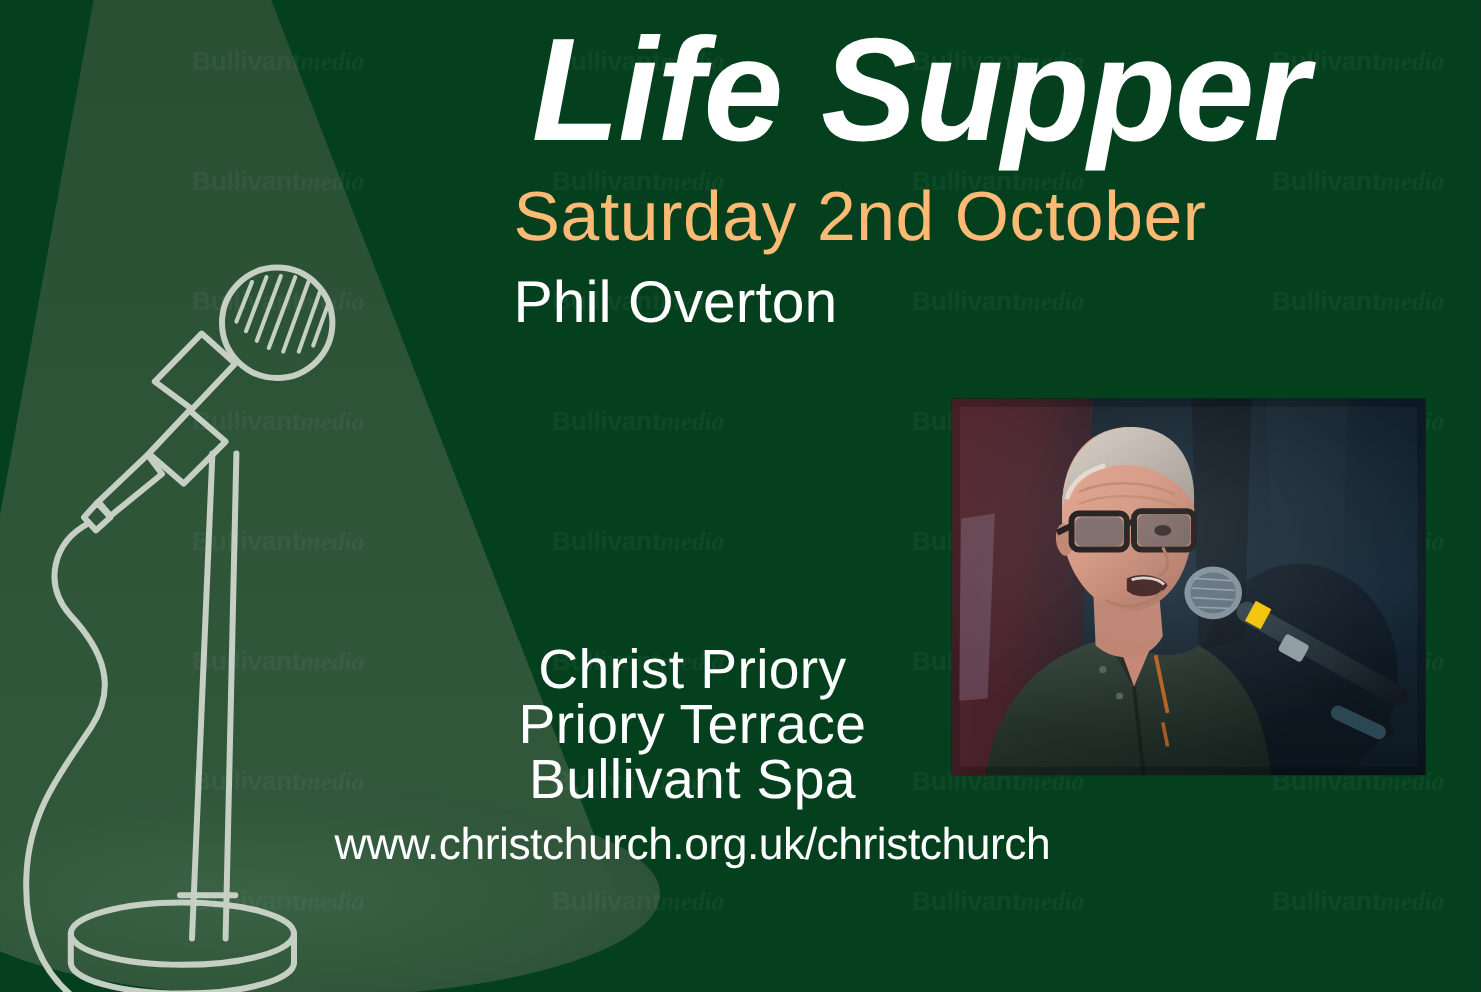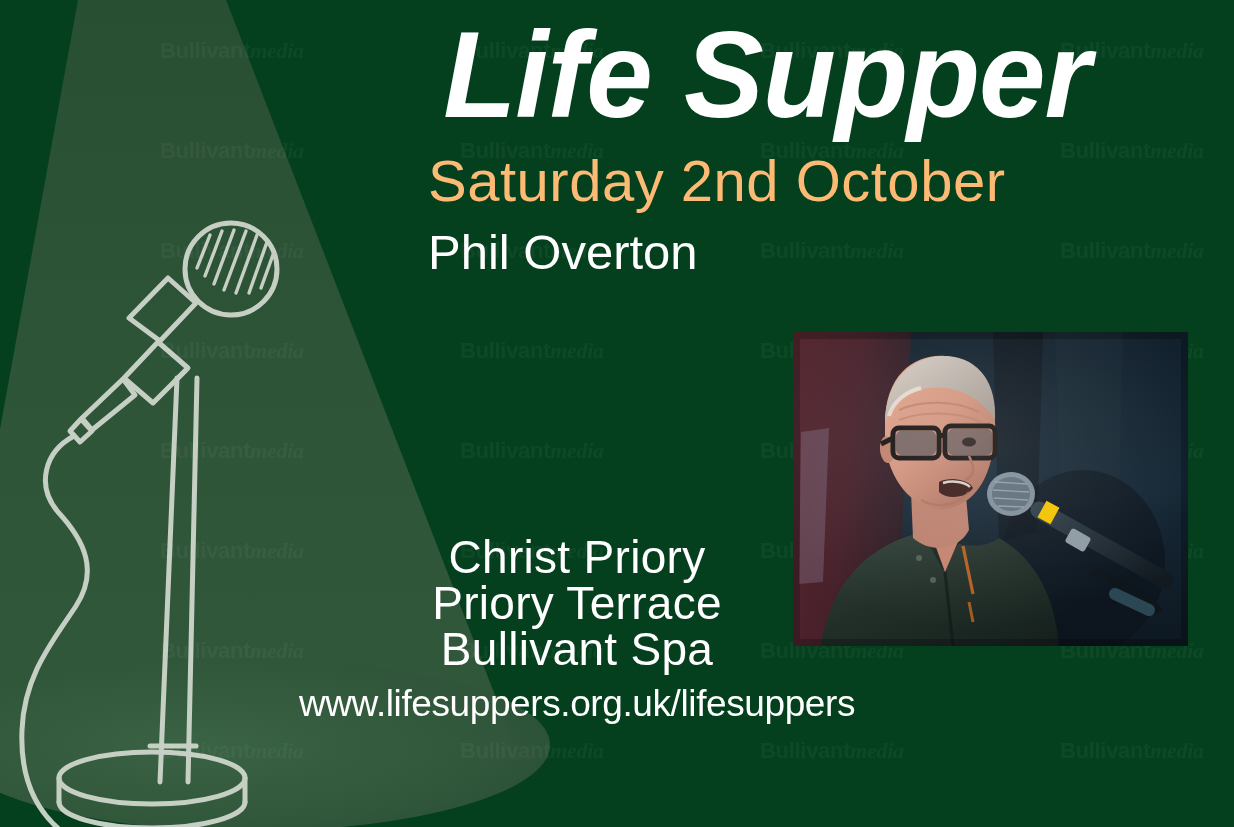--- a/index.html
+++ b/index.html
@@ -378,17 +378,17 @@
       <rect x="0" y="0" width="395" height="314" fill="url(#spotG)"></rect>
 
       <rect x="0" y="0" width="395" height="314" fill="none" stroke="#000000" stroke-opacity="0.22" stroke-width="14"></rect>
     </svg>
   </div>
 
   <div id="venue">
     <div class="venue-line">Christ Priory</div>
     <div class="venue-line">Priory Terrace</div>
     <div class="venue-line">Bullivant Spa</div>
-    <div id="url">www.lifesuppers.org.uk/lifesuppers</div>
+    <div id="url">www.christchurch.org.uk/christchurch</div>
   </div>
 
 
 </div>
 
 </body></html>

